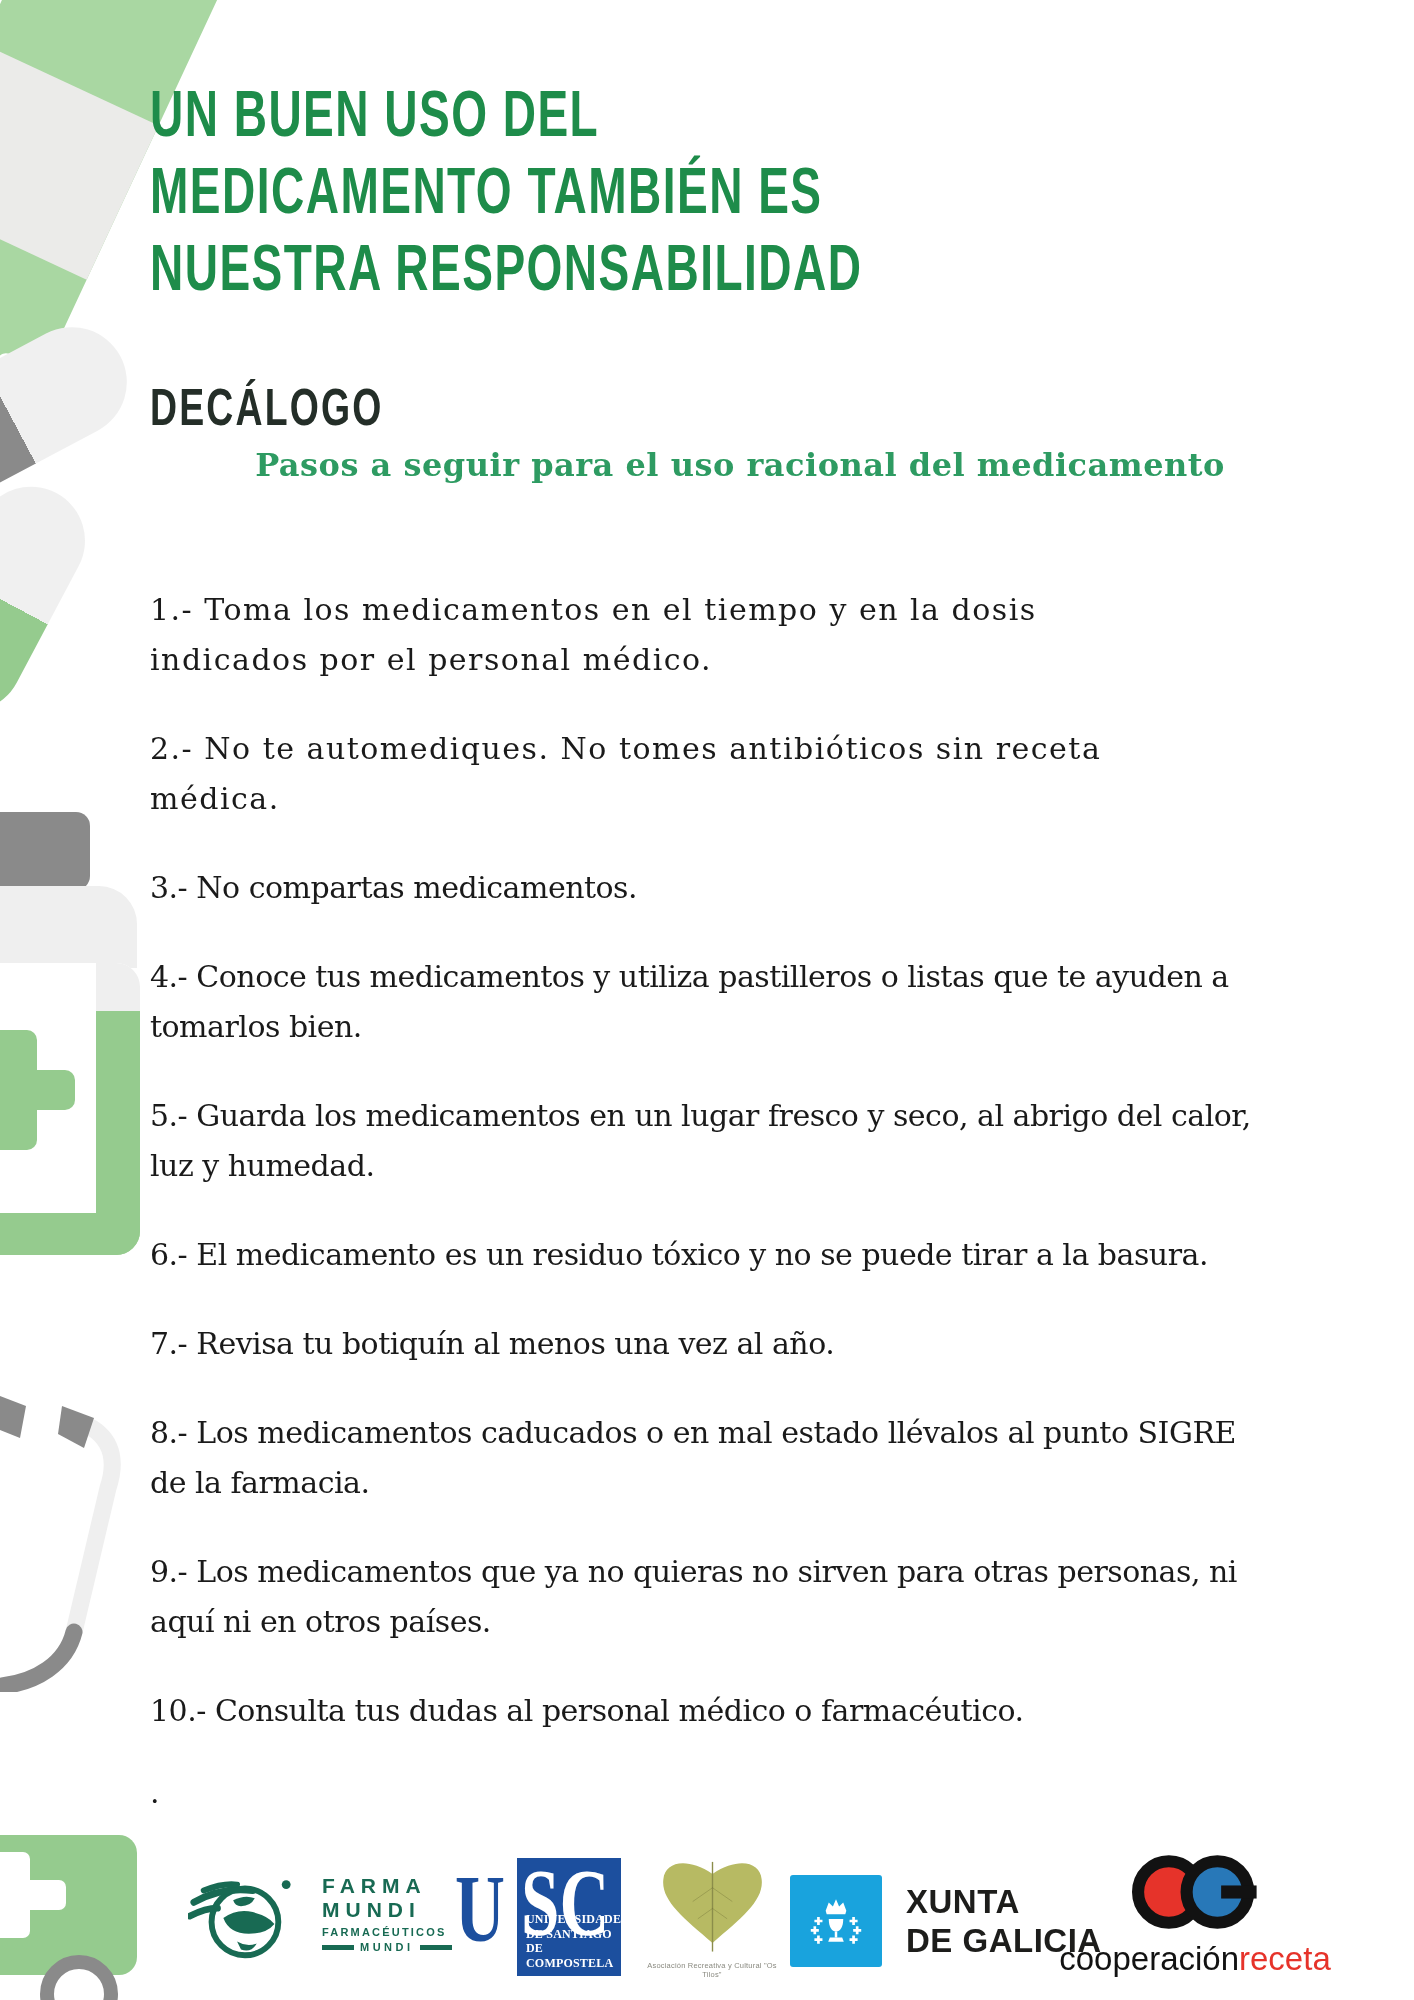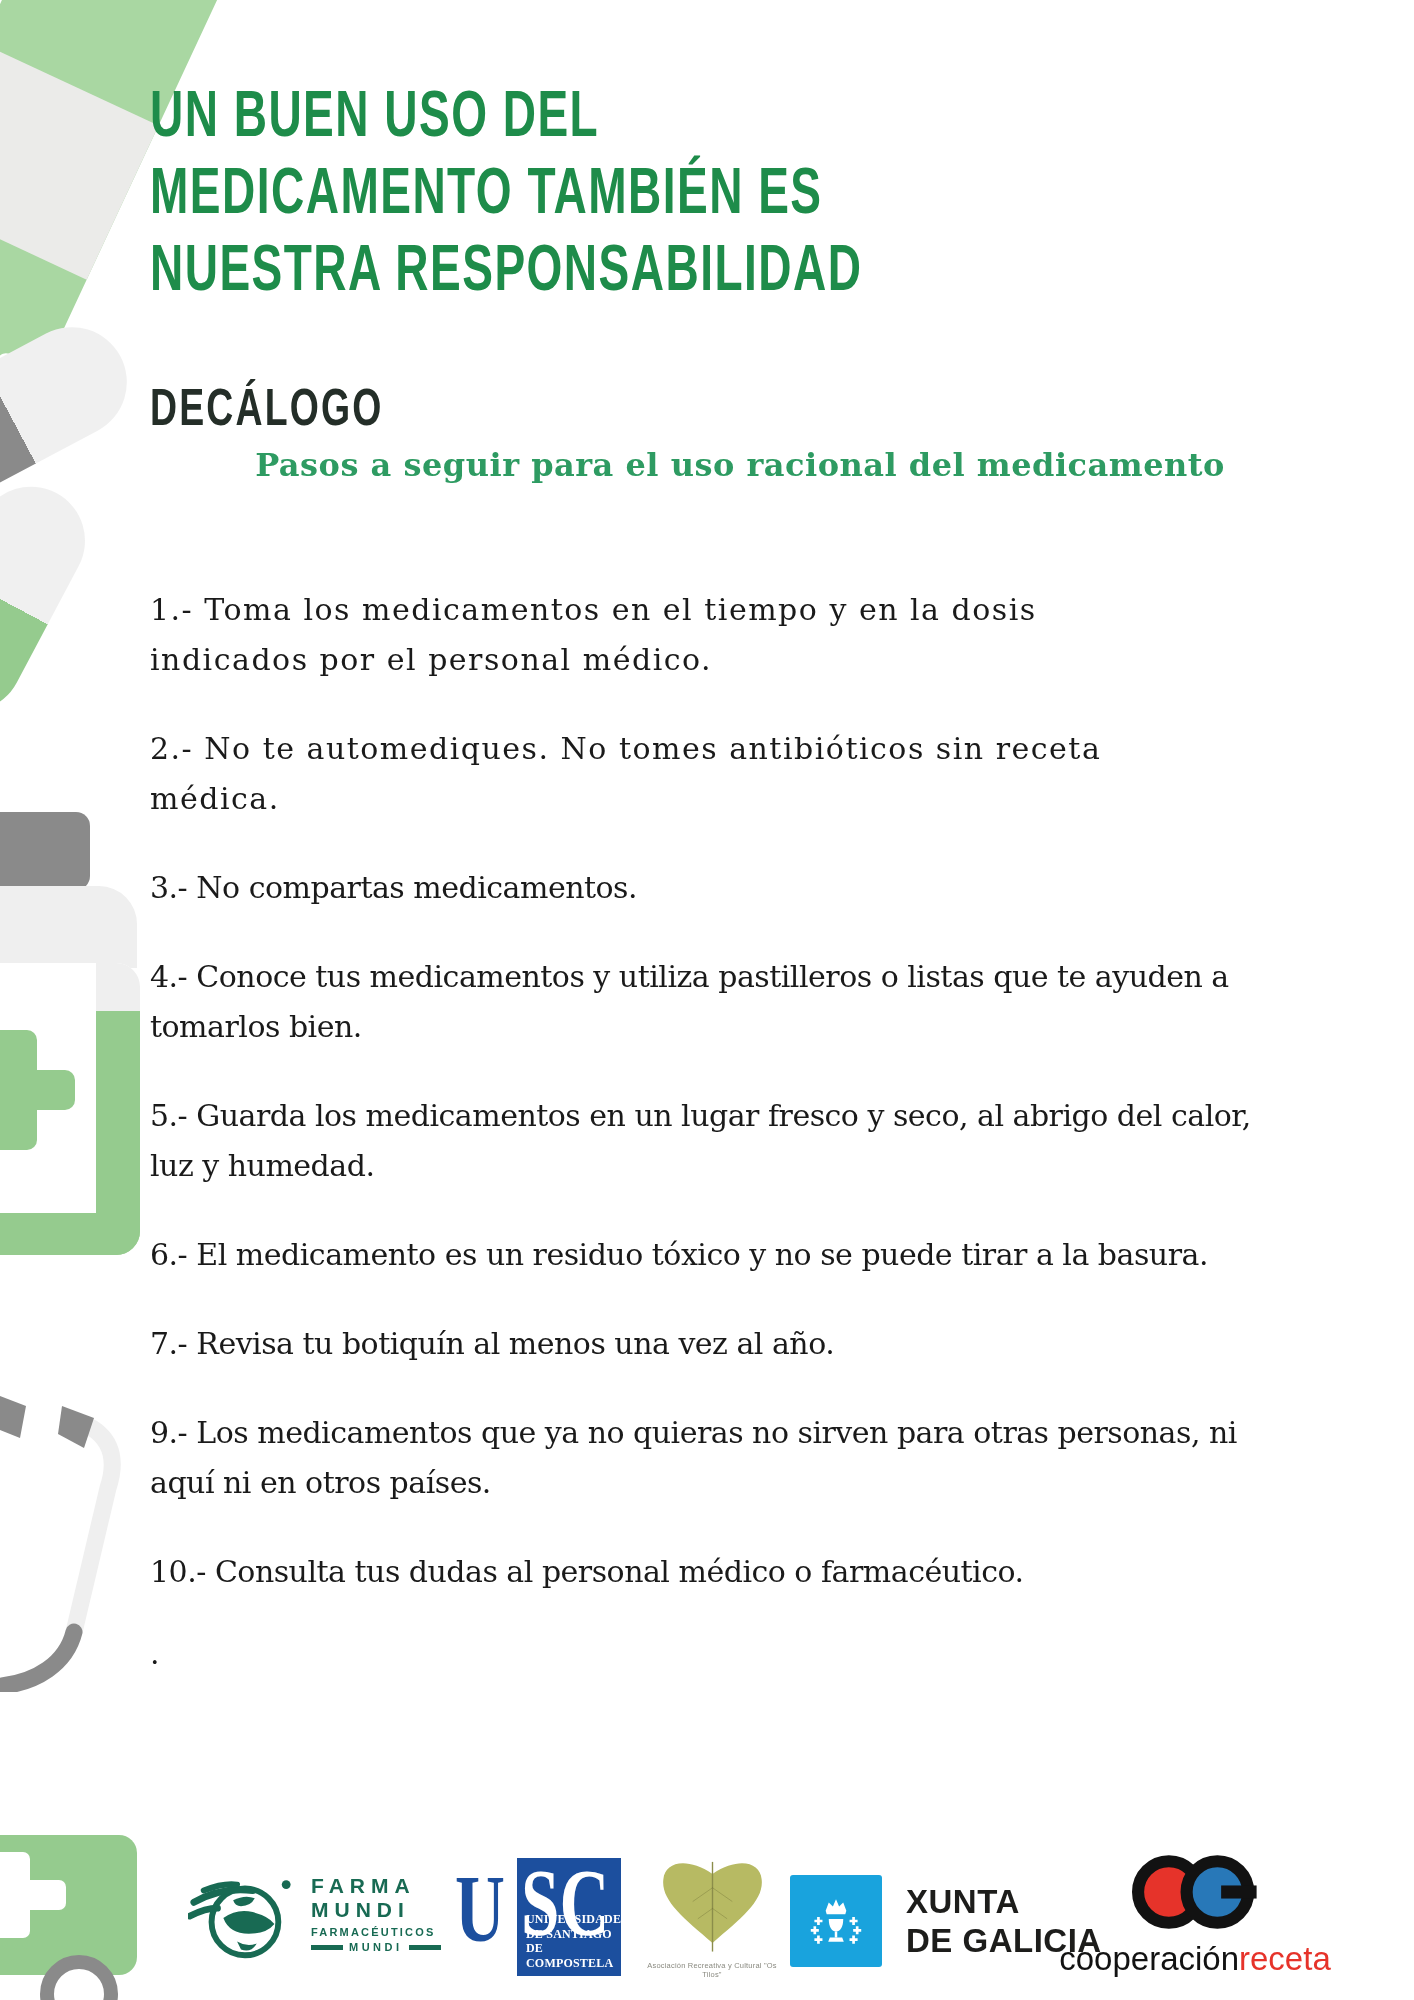--- a/index.html
+++ b/index.html
@@ -60,21 +60,21 @@
   .items{margin-top:100px;}
   .item{margin:0 0 39px 0;font-size:30px;line-height:50px;letter-spacing:-0.5px;
         color:var(--body-text);white-space:pre-line;max-width:1160px;}
   .item.spaced{letter-spacing:1.5px;}
   .trailing{margin:14px 0 0 0;font-size:30px;color:var(--body-text);}
 
   
   .footer{position:absolute;left:150px;top:1850px;width:1230px;height:150px;}
   .logo{position:absolute;}
 
-  .fm{left:38px;top:22px;display:flex;align-items:flex-start;gap:15px;color:var(--farmamundi-green);}
+  .fm{left:38px;top:22px;display:flex;align-items:flex-start;gap:26px;color:var(--farmamundi-green);}
   .fm-text{padding-top:2px;font-family:"Liberation Sans",sans-serif;}
   .fm-name{font-weight:800;font-size:21px;line-height:24px;letter-spacing:6px;}
   .fm-sub{margin-top:4px;font-weight:700;font-size:11px;letter-spacing:2.2px;}
   .fm-row{margin-top:3px;display:flex;align-items:center;gap:6px;font-weight:700;font-size:11px;letter-spacing:3.5px;}
   .fm-bar{width:32px;height:5px;background:var(--farmamundi-green);}
 
   .usc{left:305px;top:8px;width:182px;height:118px;}
   .usc-u{position:absolute;left:0;bottom:22px;font-family:"Liberation Serif",serif;font-weight:700;
          font-size:96px;line-height:90px;color:var(--usc-blue);transform:scaleX(.72);transform-origin:left bottom;}
   .usc-sq{position:absolute;left:62px;top:0;width:104px;height:118px;background:var(--usc-blue);}
@@ -146,20 +146,22 @@
 indicados por el personal médico.</p>
       <p class="item spaced">2.- No te automediques. No tomes antibióticos sin receta
 médica.</p>
       <p class="item">3.- No compartas medicamentos.</p>
       <p class="item">4.- Conoce tus medicamentos y utiliza pastilleros o listas que te ayuden a
 tomarlos bien.</p>
       <p class="item">5.- Guarda los medicamentos en un lugar fresco y seco, al abrigo del calor,
 luz y humedad.</p>
       <p class="item">6.- El medicamento es un residuo tóxico y no se puede tirar a la basura.</p>
       <p class="item">7.- Revisa tu botiquín al menos una vez al año.</p>
+      <p class="item">8.- Los medicamentos caducados o en mal estado llévalos al punto SIGRE
+de la farmacia.</p>
       <p class="item">9.- Los medicamentos que ya no quieras no sirven para otras personas, ni
 aquí ni en otros países.</p>
       <p class="item">10.- Consulta tus dudas al personal médico o farmacéutico.</p>
       <p class="trailing">.</p>
     </div>
   </div>
 
   <div class="footer">
 
     <div class="logo fm">

